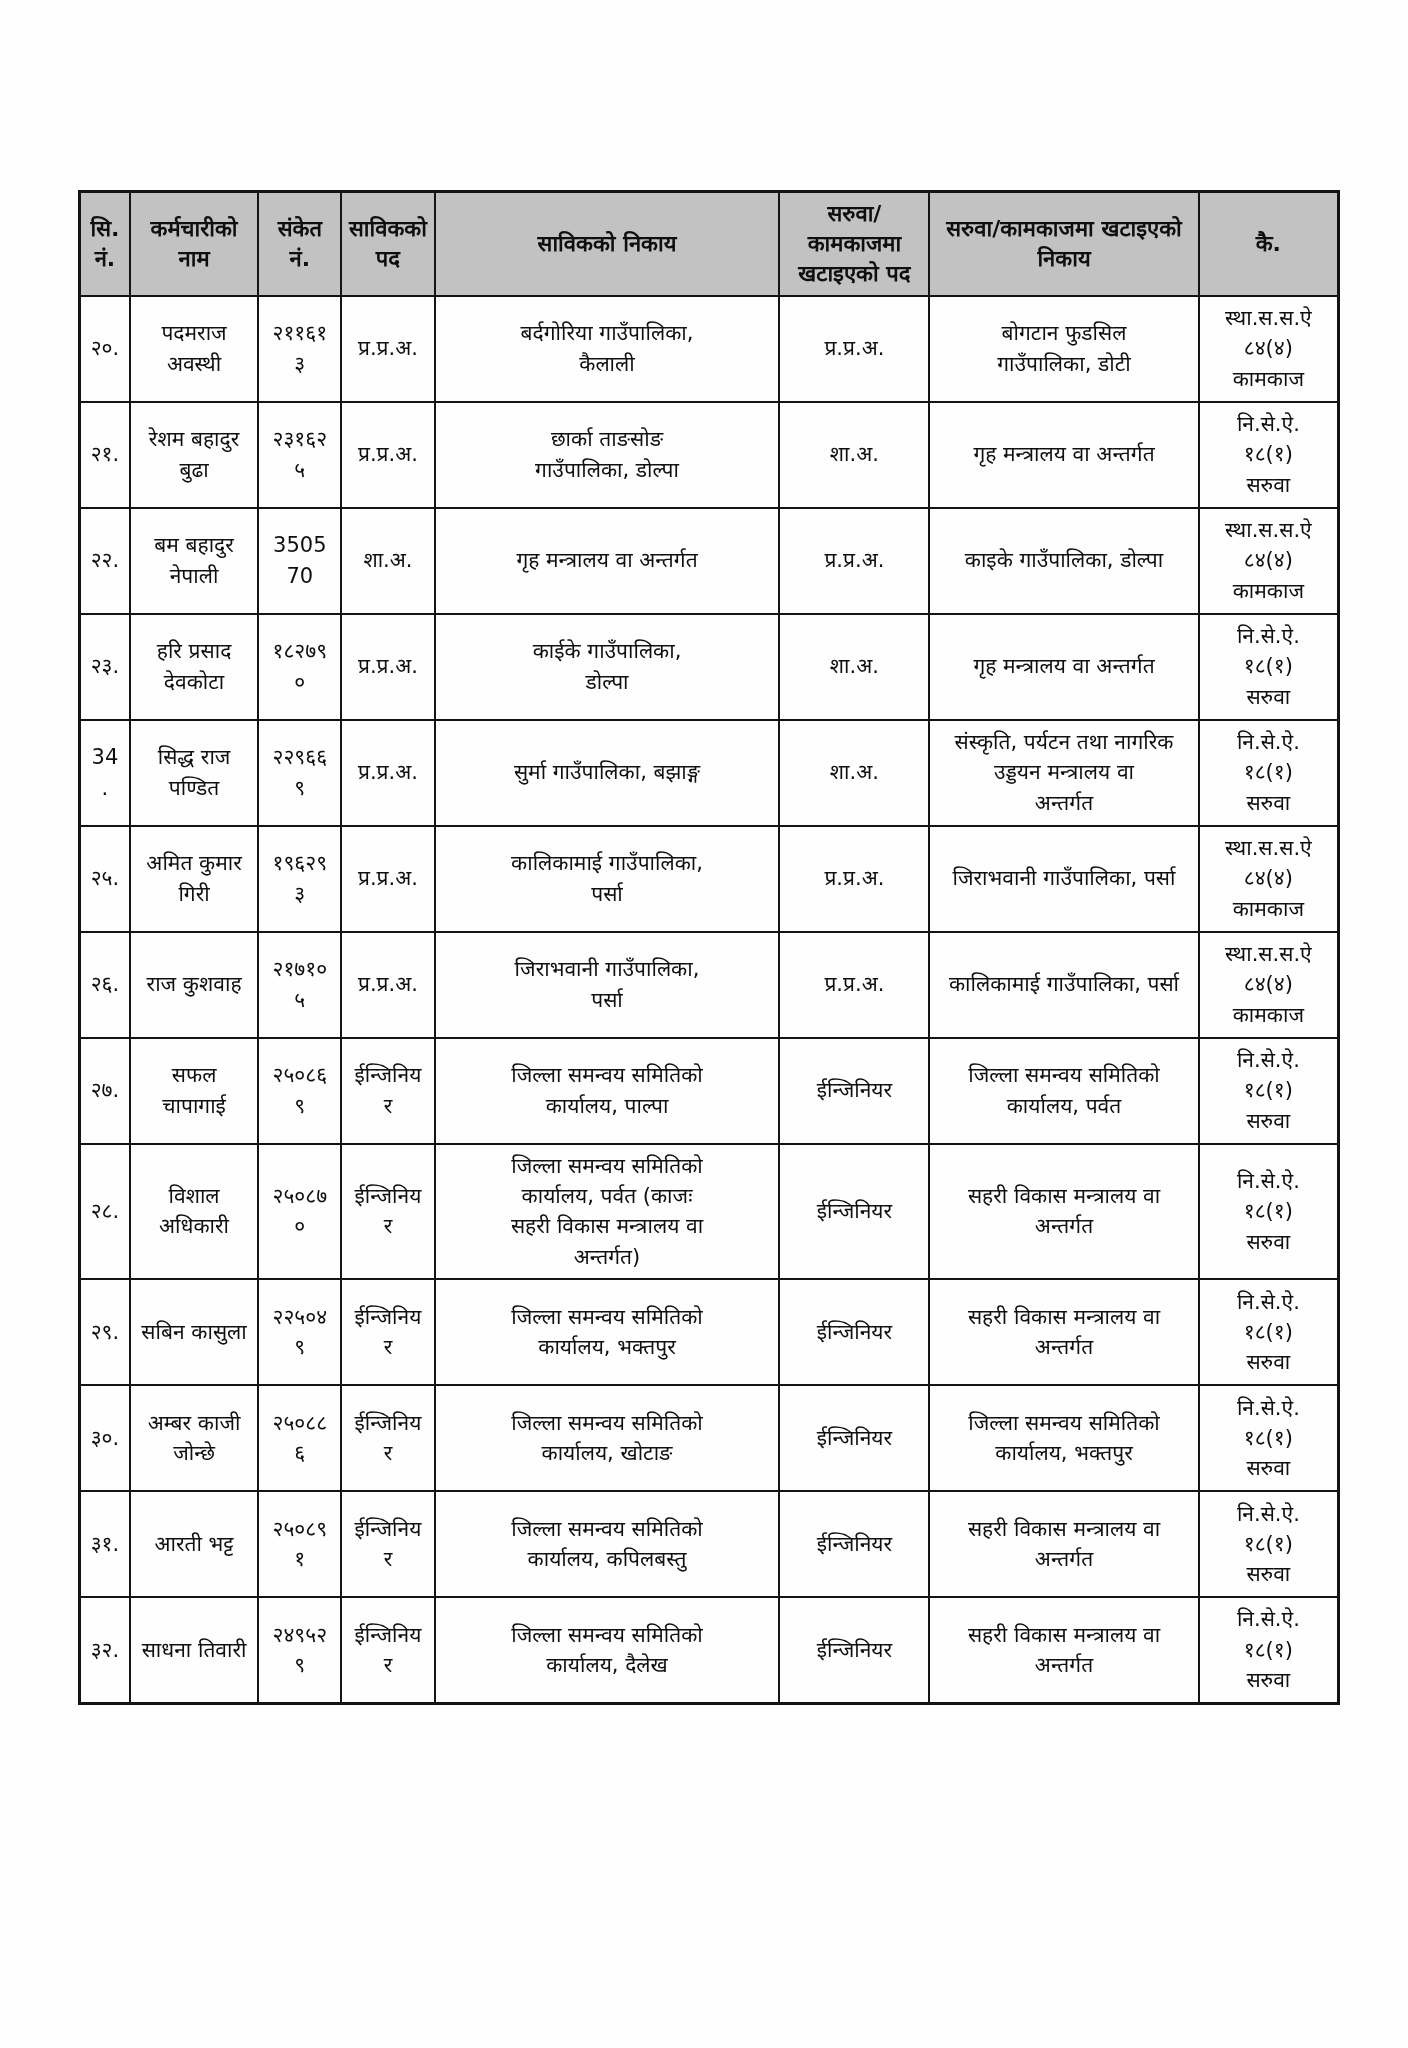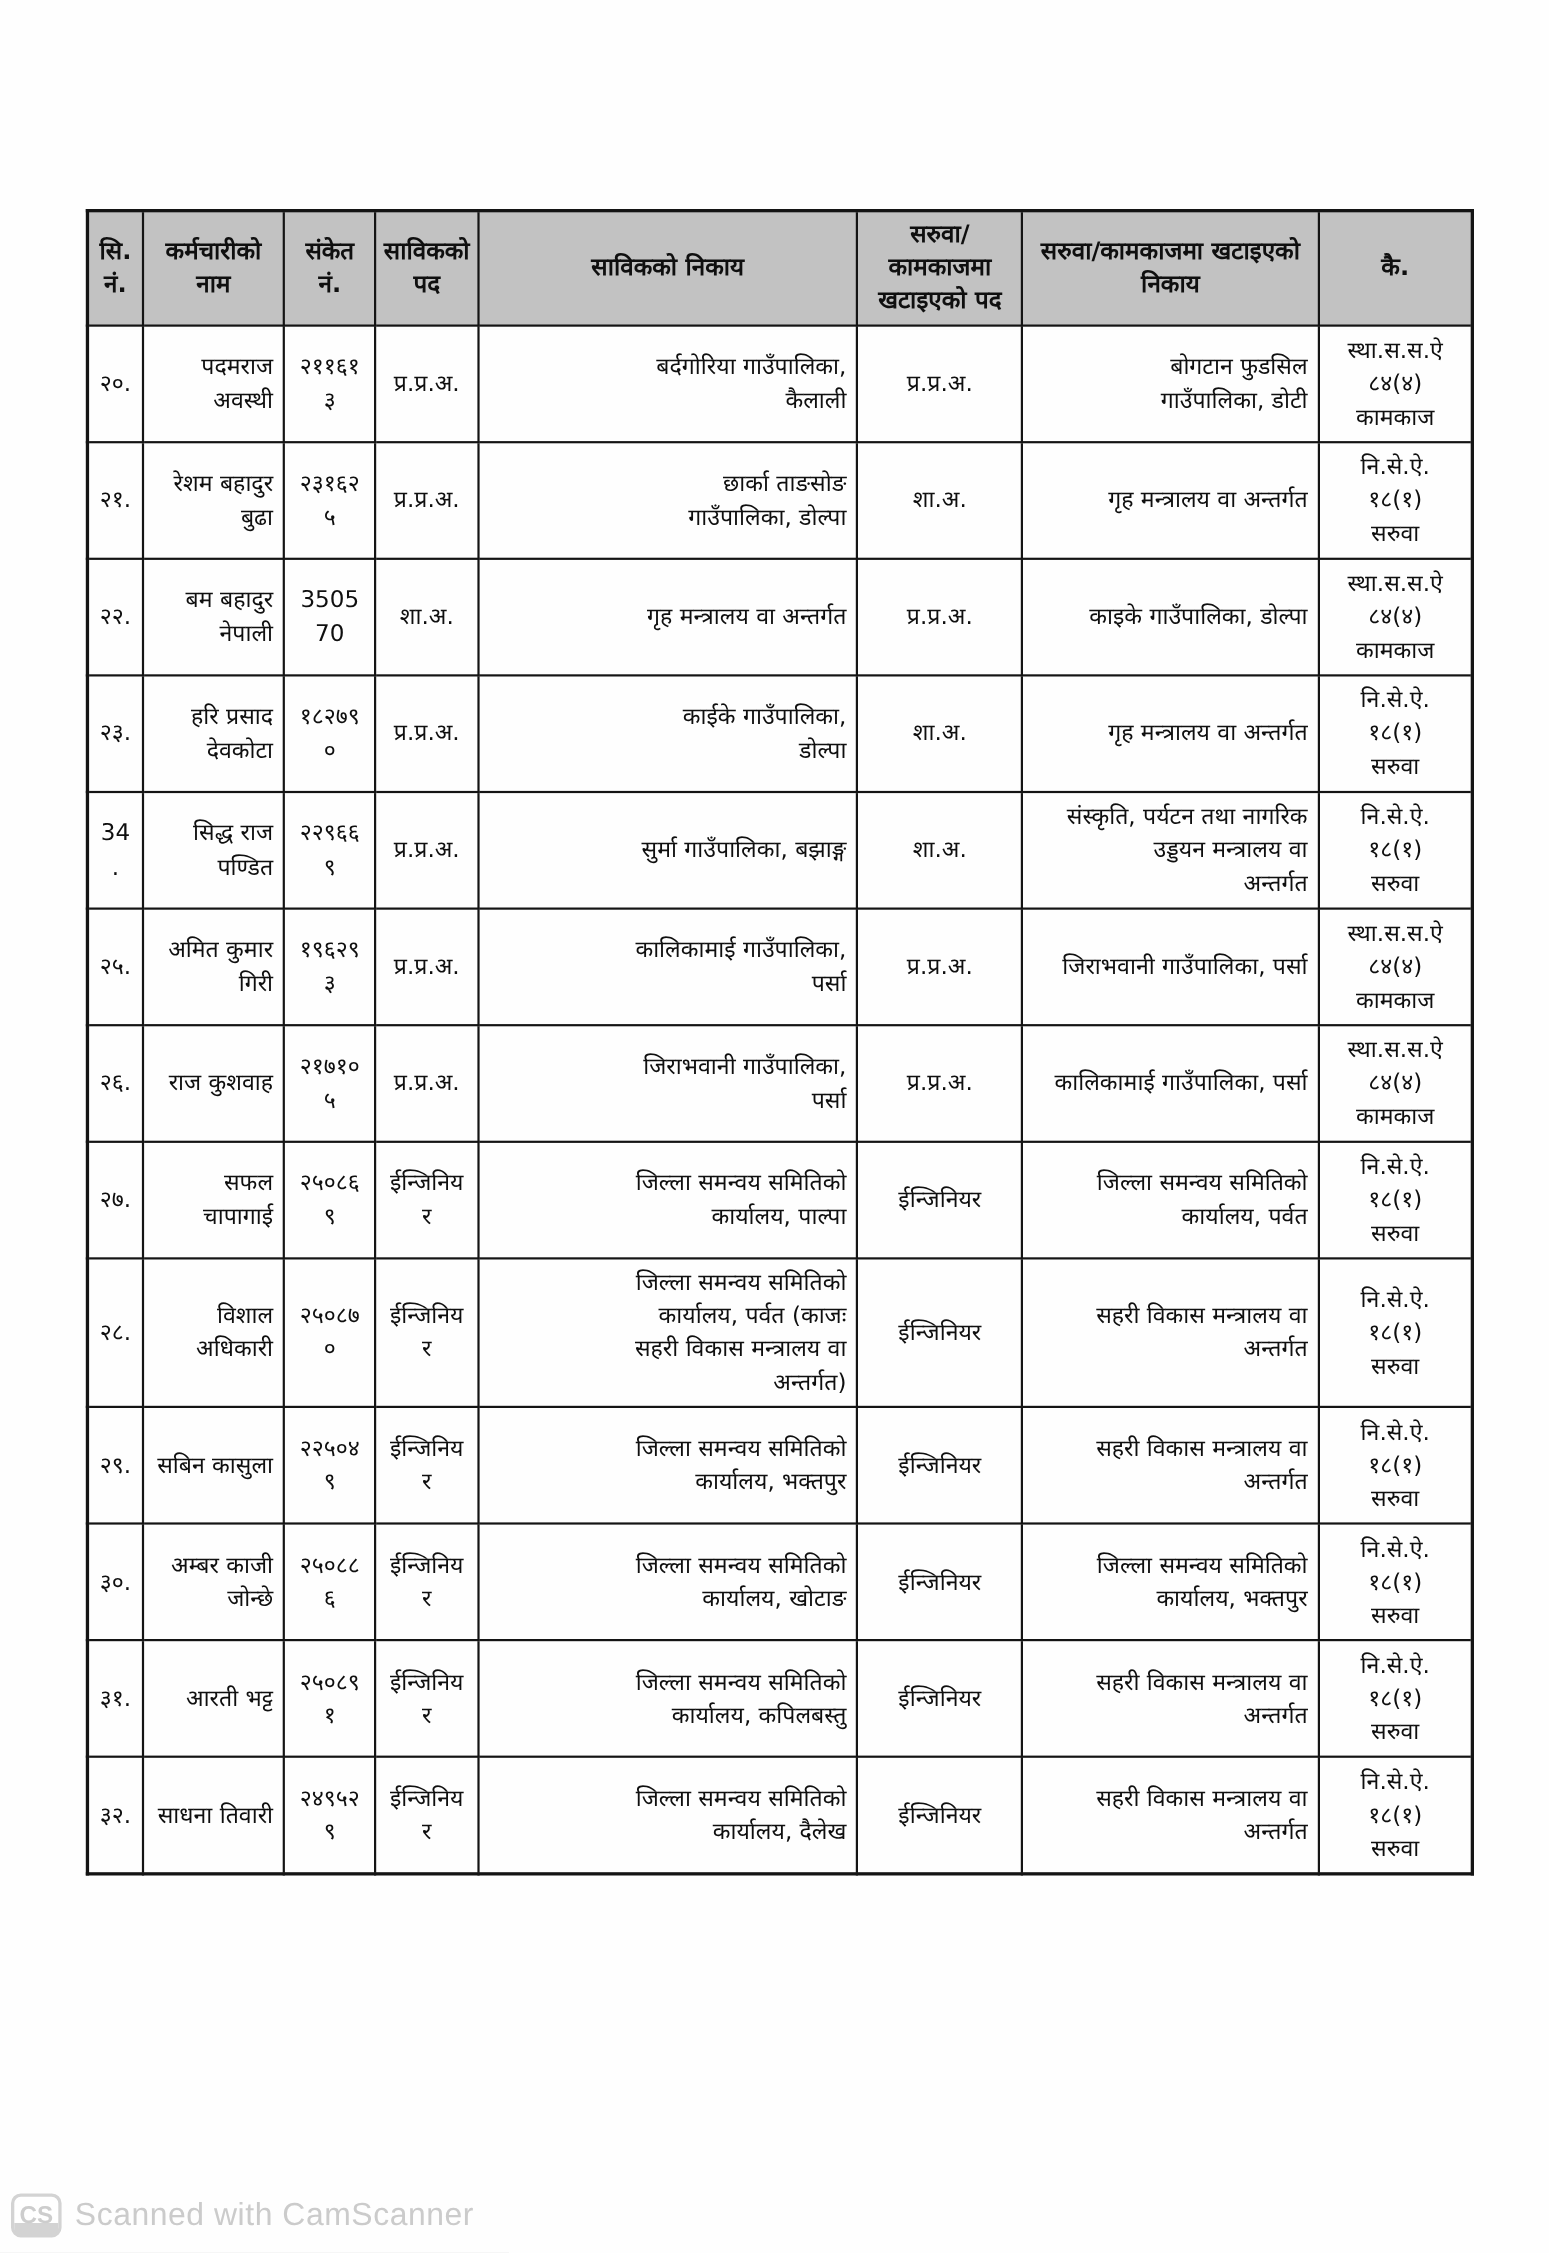--- a/index.html
+++ b/index.html
@@ -33,21 +33,21 @@
     line-height:1.35;
     padding:4px 6px;
     text-align:center;
   }
   .scan-table td {
     font-size:21px;
     line-height:1.45;
     padding:6px 9px;
   }
   td.c-center { text-align:center; }
-  td.c-left   { text-align:right; }
+  td.c-left   { text-align:center; }
   td.c-remark { text-align:center; padding:6px 10px; }
   .watermark {
     position:absolute; left:10px; top:1994px;
     display:flex; align-items:center; gap:12px;
   }
   .cs-badge {
     width:40px; height:34px;
     border:3px solid #d3d3d3;
     border-radius:9px;
     background:linear-gradient(to bottom, #ffffff 0%, #ffffff 70%, #d3d3d3 70%);
@@ -292,18 +292,14 @@
     <td class="c-center">ईन्जिनियर</td>
     <td class="c-left">सहरी विकास मन्त्रालय वा
 अन्तर्गत</td>
     <td class="c-remark">नि.से.ऐ.
 १८(१)
 सरुवा</td>
   </tr>
 </tbody>
   </table>
 
-  <div class="watermark">
-    <div class="cs-badge">CS</div>
-    <div class="wm-text">Scanned with CamScanner</div>
-  </div>
 
 </div>
 
 </body></html>

